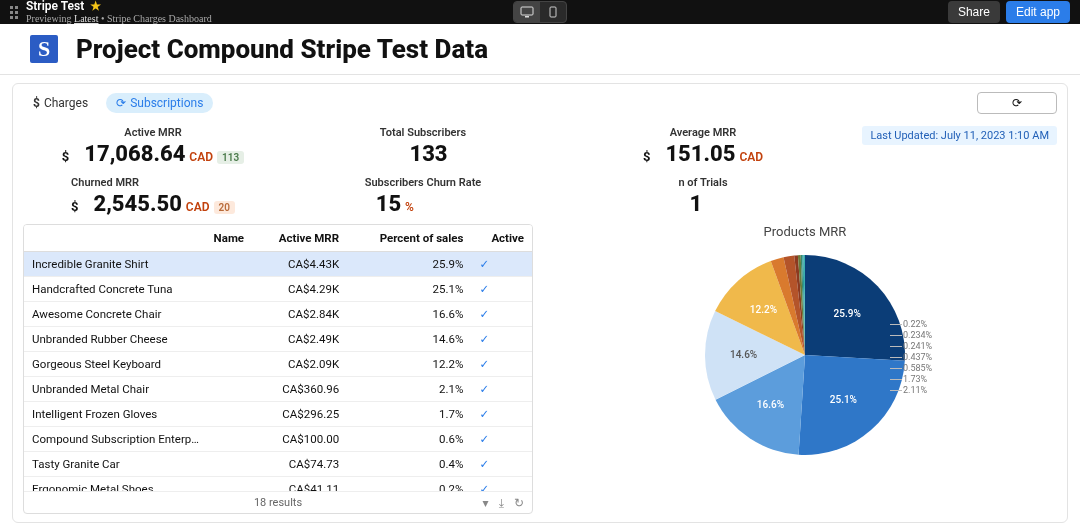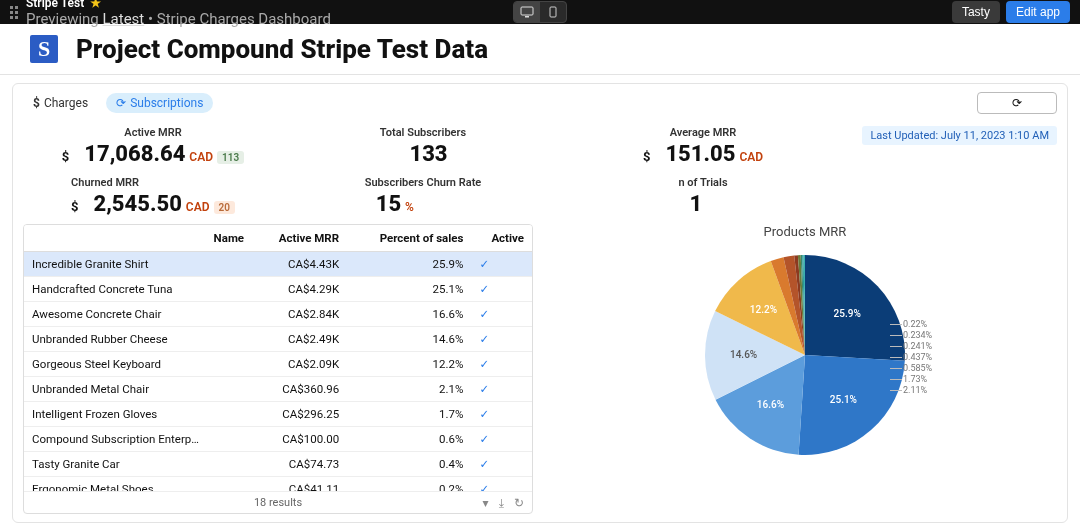--- a/index.html
+++ b/index.html
@@ -6,21 +6,21 @@
   html, body { width: 1080px; height: 527px; font-family: -apple-system, BlinkMacSystemFont, "Segoe UI", Roboto, sans-serif; background:#fff; color:#111; overflow:hidden; }
 
   
   .topbar { background:#111; color:#fff; height:24px; display:flex; align-items:center; padding:0 10px; font-size:11px; position:relative; }
   .topbar .handle { display:flex; flex-direction:column; gap:2px; margin-right:8px; }
   .topbar .handle span { display:flex; gap:2px; }
   .topbar .handle i { width:3px; height:3px; background:#888; display:block; }
   .topbar .title-block { line-height:1.2; }
   .topbar .title-line1 { display:flex; align-items:center; gap:6px; font-weight:600; font-size:12px; }
   .topbar .star { color:#f5c518; font-size:12px; }
-  .topbar .title-line2 { color:#aaa; font-size:15px; }
+  .topbar .title-line2 { color:#aaa; font-size:10px;font-family:Liberation Serif, serif; }
   .topbar .title-line2 .u { text-decoration:underline; color:#ddd; }
   .topbar .device-switch { position:absolute; left:50%; transform:translateX(-50%); display:flex; background:#2a2a2a; border-radius:4px; overflow:hidden; border:1px solid #444;}
   .topbar .device-switch .dev { width:26px; height:20px; display:flex; align-items:center; justify-content:center; color:#ccc; font-size:12px; }
   .topbar .device-switch .dev.active { background:#444; }
   .topbar .right-btns { margin-left:auto; display:flex; gap:6px; }
   .btn { padding:4px 10px; border-radius:4px; font-size:12px; cursor:pointer; border:none; }
   .btn-share { background:#3a3a3a; color:#fff; }
   .btn-edit { background:#2b7de9; color:#fff; }
 
   
@@ -112,21 +112,21 @@
           <rect x="5" y="10" width="4" height="1.5" fill="#ddd"></rect>
         </svg>
     </div>
     <div class="dev">
       <svg width="8" height="12" viewBox="0 0 8 12">
           <rect x="1" y="1" width="6" height="10" rx="1" fill="none" stroke="#ccc" stroke-width="1"></rect>
         </svg>
     </div>
   </div>
   <div class="right-btns">
-    <button class="btn btn-share">Tasty</button>
+    <button class="btn btn-share">Share</button>
     <button class="btn btn-edit">Edit app</button>
   </div>
 </div>
 
 <div class="page-title-row">
   <div class="logo">S</div>
   <h1>Project Compound Stripe Test Data</h1>
 </div>
 
 <div class="panel">

